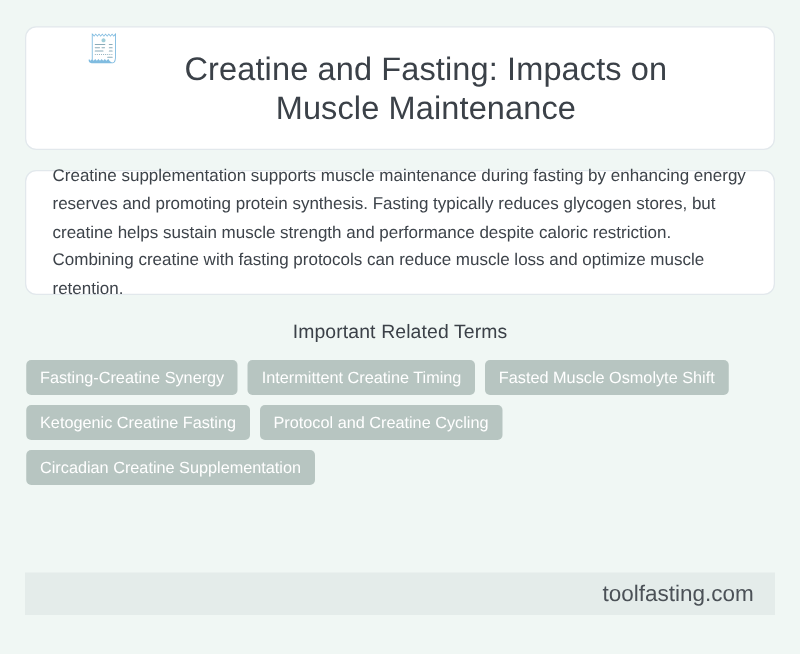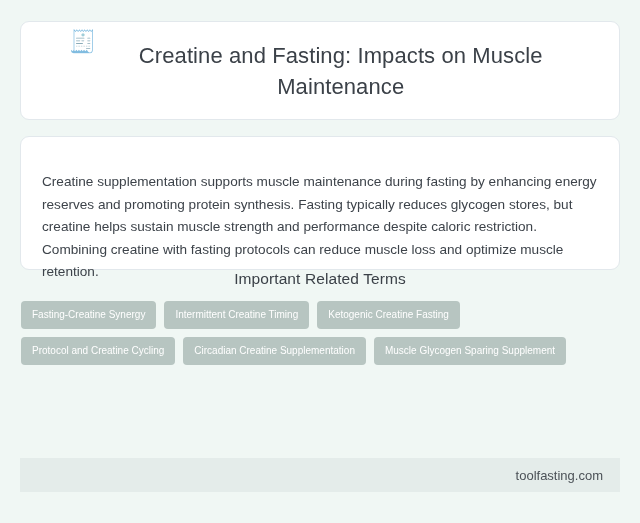--- a/index.html
+++ b/index.html
@@ -42,85 +42,86 @@
     gap: 14px;
     width: 100%;
   }
   .title-icon {
     font-size: 22px;
     line-height: 34px;
     flex: 0 0 auto;
     filter: saturate(0.75);
   }
   .page-title {
-    font-size: 22px;
+    font-size: 26px;
     line-height: 31px;
     color: #3b4148;
     font-weight: 400;
     text-align: center;
     max-width: 460px;
     letter-spacing: 0.1px;
   }
   
   .summary-card {
     margin-top: 16px;
-    height: 134px;
-    padding: 34px 21px;
+    height: 100px;
+    padding: 19px 21px;
     display: flex;
-    align-items: flex-start;
+    align-items: center;
   }
   .summary-text {
     font-size: 13.6px;
     line-height: 22.5px;
     color: #3d434a;
     margin: 0;
   }
   
   .terms-section {
+    margin-top: 21px;
   }
   .terms-heading {
     font-size: 15.5px;
     color: #3b4148;
     text-align: center;
     font-weight: 400;
     margin: 0 0 13px 0;
     letter-spacing: 0.1px;
   }
   .tag-list {
     display: flex;
     flex-wrap: wrap;
     gap: 8px;
     align-content: flex-start;
     padding: 0 1px;
   }
   .tag {
     background: #b7c5c1;
     color: #ffffff;
-    font-size: 10px;
+    font-size: 13px;
     line-height: 13px;
     padding: 7px 11px 8px 11px;
     border-radius: 4px;
     white-space: nowrap;
     box-sizing: border-box;
   }
   
   .footer-spacer {
     flex: 1 1 auto;
   }
   .footer {
     background: #e4ecea;
     height: 34px;
     display: flex;
     align-items: center;
     justify-content: flex-end;
     padding: 0 17px;
     box-sizing: border-box;
   }
   .footer-domain {
-    font-size: 13px;
+    font-size: 18px;
     color: #4b5157;
   }
   .footer-after {
     height: 31px;
   }
 </style>
 </head>
 <body>
 
 <div class="page">
@@ -134,24 +135,24 @@
 
   <div class="card summary-card">
     <p class="summary-text">Creatine supplementation supports muscle maintenance during fasting by enhancing energy reserves and promoting protein synthesis. Fasting typically reduces glycogen stores, but creatine helps sustain muscle strength and performance despite caloric restriction. Combining creatine with fasting protocols can reduce muscle loss and optimize muscle retention.</p>
   </div>
 
   <div class="terms-section">
     <h2 class="terms-heading">Important Related Terms</h2>
     <div class="tag-list">
       <span class="tag">Fasting-Creatine Synergy</span>
       <span class="tag">Intermittent Creatine Timing</span>
+      <span class="tag">Fasted Muscle Osmolyte Shift</span>
       <span class="tag">Ketogenic Creatine Fasting</span>
       <span class="tag">Protocol and Creatine Cycling</span>
       <span class="tag">Circadian Creatine Supplementation</span>
-      <span class="tag">Muscle Glycogen Sparing Supplement</span>
     </div>
   </div>
 
   <div class="footer-spacer"></div>
 
   <div class="footer">
     <span class="footer-domain">toolfasting.com</span>
   </div>
 
   <div class="footer-after"></div>

